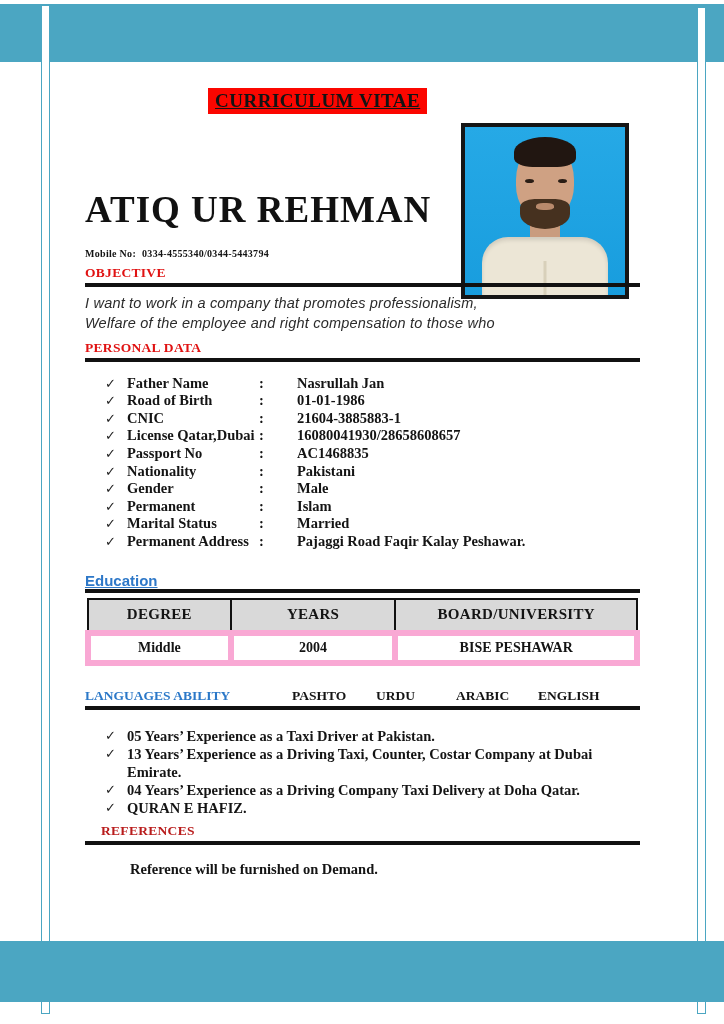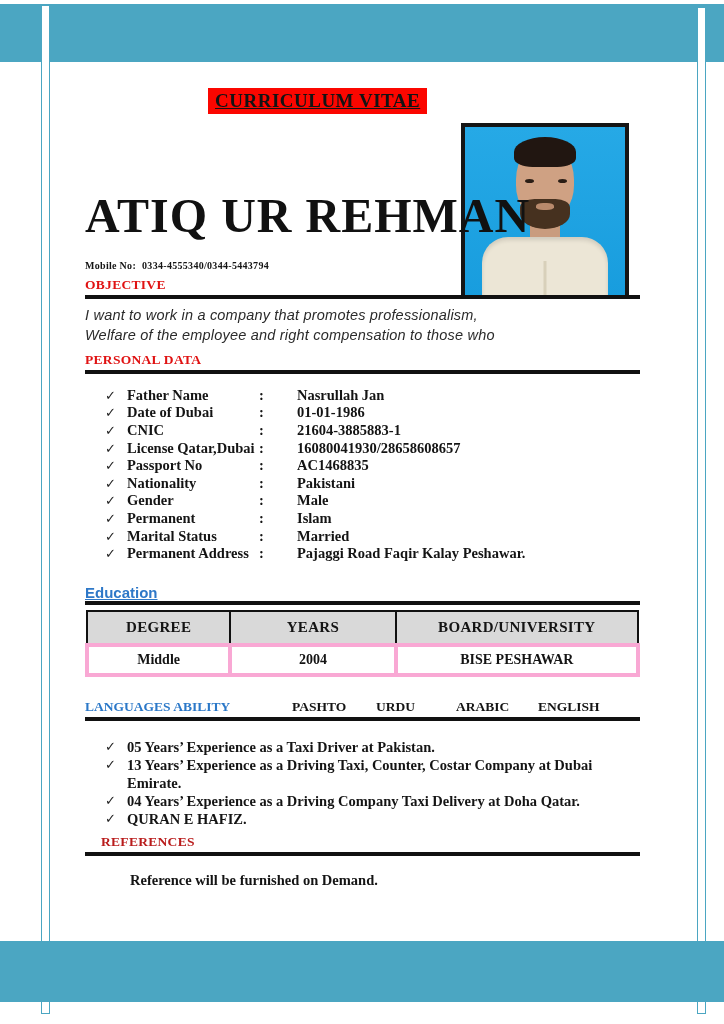--- a/index.html
+++ b/index.html
@@ -42,21 +42,21 @@
   .p-mouth { position:absolute; top:76px; left:50%; transform:translateX(-50%);
              width:18px; height:7px; background:#b98a6c; border-radius:40%; }
 
   
   .content { position:absolute; left:85px; top:88px; width:555px; z-index:4; color:#141414; }
 
   .cv-title { display:inline-block; margin-left:123px; background:#fb0600;
               color:#131313; font-weight:bold; font-size:19px; letter-spacing:.5px;
               text-decoration:underline; padding:2px 7px 2px; }
 
-  .name { font-size:48px; font-weight:bold; letter-spacing:1px; color:#111;
+  .name { font-size:37px; font-weight:bold; letter-spacing:1px; color:#111;
           margin-top:76px; line-height:1.1; }
 
   .mobile { margin-top:17px; font-weight:bold; font-size:10px; letter-spacing:.3px; }
   .mobile .val { margin-left:6px; }
 
   .sec-head { font-weight:bold; font-size:13.5px; letter-spacing:.3px; margin-top:6px; }
   .sec-head.red  { color:#e01212; }
   .sec-head.blue { color:#b91c1c;margin-left:16px; }
   .rule { height:4px; background:#111; margin-top:2px; }
 
@@ -72,21 +72,21 @@
 
   .edu-head { margin-top:21px; font-family:"Liberation Sans", sans-serif;
               font-weight:bold; font-size:15px; color:#2e78c8;
               text-decoration:underline; }
   .edu-head + .rule { margin-top:0; }
 
   table.edu { width:100%; margin-top:5px; border-collapse:collapse;
               border:2px solid #111; text-align:center; }
   table.edu th { background:#d9d9d9; border:2px solid #111; height:34px;
                  font-size:15px; letter-spacing:.3px; }
-  table.edu td { border:4px solid #f9a8d4; height:30px; font-weight:bold; font-size:14px; }
+  table.edu td { border:6px solid #f9a8d4; height:30px; font-weight:bold; font-size:14px; }
 
   .lang-row { margin-top:22px; display:flex; font-weight:bold; font-size:13.5px; }
   .lang-row .lang-head { color:#2b78c8; width:207px; flex:none; }
   .lang-row .lang-item { flex:none; }
   .lang-row .lang-item:nth-child(2){ width:84px; }
   .lang-row .lang-item:nth-child(3){ width:80px; }
   .lang-row .lang-item:nth-child(4){ width:82px; }
 
   .exp-list { list-style:none; margin-top:17px; padding-left:20px;
               font-weight:bold; font-size:14.5px; }
@@ -139,21 +139,21 @@
 
     <ul class="pd-list">
       <li>
           <span class="check">✓</span>
           <span>Father Name</span>
           <span>:</span>
           <span>Nasrullah Jan</span>
         </li>
       <li>
           <span class="check">✓</span>
-          <span>Date of Dubai</span>
+          <span>Road of Birth</span>
           <span>:</span>
           <span>01-01-1986</span>
         </li>
       <li>
           <span class="check">✓</span>
           <span>CNIC</span>
           <span>:</span>
           <span>21604-3885883-1</span>
         </li>
       <li>

